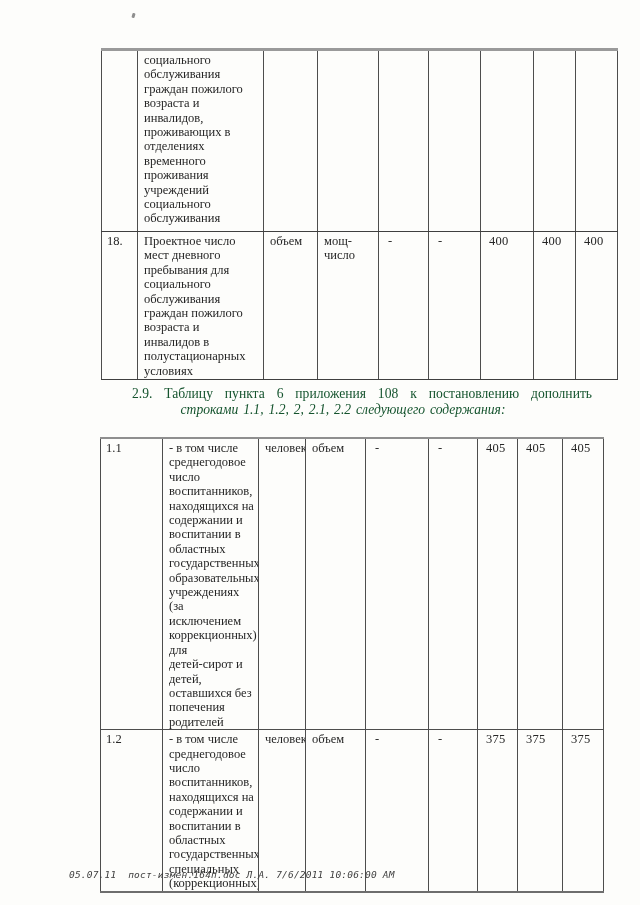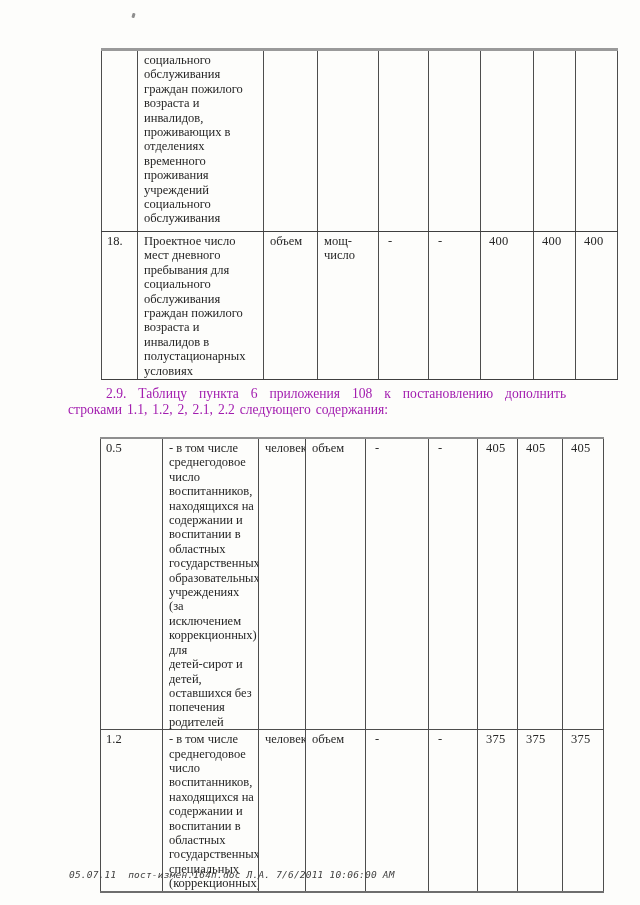--- a/index.html
+++ b/index.html
@@ -28,24 +28,24 @@
     overflow:hidden;
   }
   table.t1 td{border-bottom-color:#3f3f3f;}
   table.t2 tr:last-child td{border-bottom:2px solid #6e6e6e;}
   td.name,td.measure{white-space:pre-line;}
   td.num{padding-left:5px;}
   td.dash{padding-left:9px;}
   td.val{padding-left:8px;letter-spacing:.3px;font-family:Liberation Serif, serif;}
   .para{
     position:absolute;left:68px;top:386px;width:550px;
-    font-size:13.6px;line-height:16.2px;color:#a21caf;
+    font-size:13.6px;line-height:16.2px;color:#14532d;text-align:center;
   }
   .pline1{text-indent:38px;word-spacing:8.5px;}
-  .pline2{word-spacing:1.5px;}
+  .pline2{word-spacing:1.5px;font-style:italic;}
   .footer{
     position:absolute;left:69px;top:869px;
     font-family:"DejaVu Sans Mono",monospace;
     font-style:italic;font-size:9.5px;letter-spacing:.2px;
     color:#3e3e3e;white-space:pre;
   }
 </style>
 </head>
 <body>
 
@@ -124,21 +124,21 @@
         <col style="width:47px">
       <col style="width:60px">
         <col style="width:63px">
         <col style="width:49px">
       <col style="width:40px">
         <col style="width:45px">
         <col style="width:41px">
     </colgroup>
     <tbody>
         <tr style="height:250px">
-      <td class="num">0.5</td>
+      <td class="num">1.1</td>
       <td class="name">- в том числе
 среднегодовое
 число
 воспитанников,
 находящихся на
 содержании  и
 воспитании в
 областных
 государственных
 образовательных

